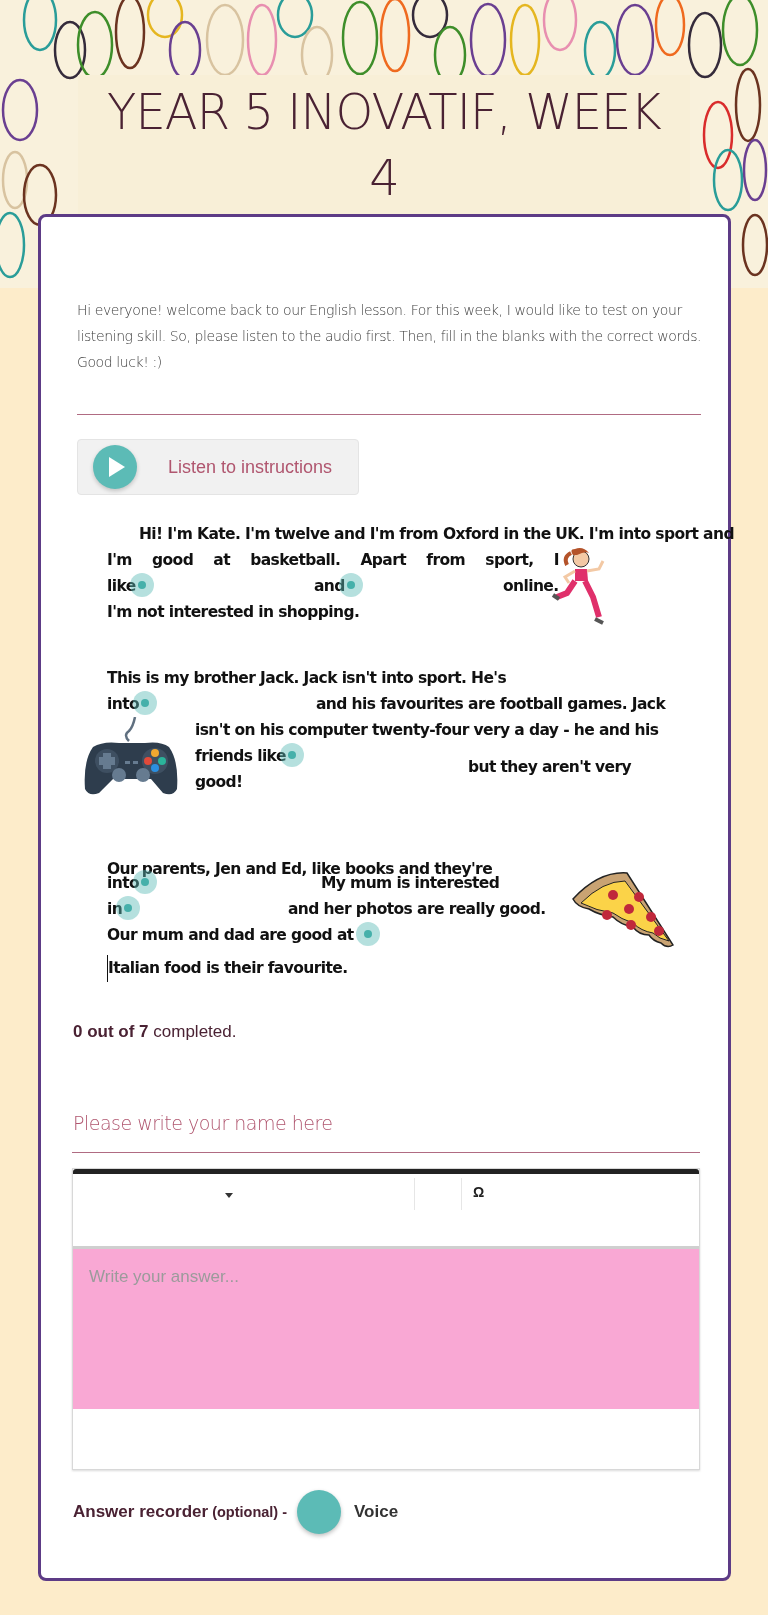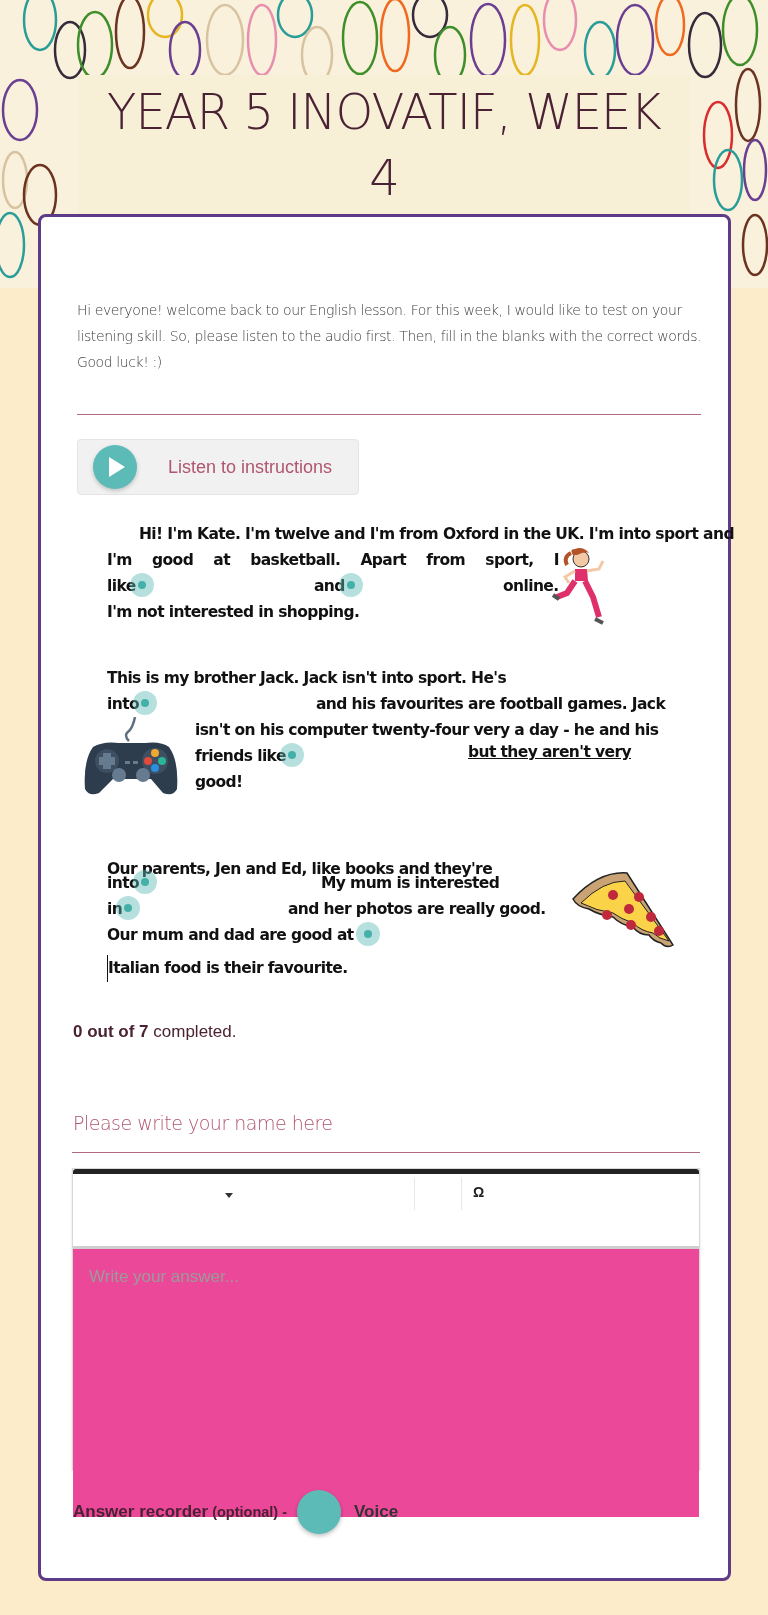--- a/index.html
+++ b/index.html
@@ -115,25 +115,25 @@
     content: ""; position: absolute; left: 2px; top: 0;
     border-left: 4px solid transparent; border-right: 4px solid transparent;
     border-top: 5px solid #333;
   }
   .tb-sep { position: absolute; top: 4px; width: 1px; height: 32px; background: #e6e6e6; }
   .tb-omega {
     position: absolute; left: 400px; top: 10px;
     font-size: 14px; font-weight: bold; color: #222; cursor: pointer;
   }
   .answer-area {
-    position: absolute; left: 0; top: 80px; width: 626px; height: 268px;
+    position: absolute; left: 0; top: 80px; width: 626px; height: 160px;
     border: none; outline: none; resize: none;
     padding: 18px 16px;
     font-family: "Liberation Sans", sans-serif; font-size: 17px; color: #333;
-    background: #ec4899;
+    background: #f9a8d4;
   }
   .answer-area::placeholder { color: #9b9b9b; }
   .recorder {
     position: absolute; left: 32px; top: 1273px; height: 44px;
     display: flex; align-items: center;
     font-size: 17px; font-weight: bold; color: #4a2233;
   }
   .recorder .opt { font-size: 14.5px; margin-left: 4px; }
   .rec-btn {
     width: 44px; height: 44px; border-radius: 50%;
@@ -237,21 +237,21 @@
   <div class="passage" style="left:66px; top:448px; width:560px;">
     <div class="line" style="top:0; left:0;">This is my brother Jack. Jack isn't into sport. He's</div>
     <div class="line" style="top:26px; left:0;">
       <span>into</span><span class="blank-dot"></span>
     </div>
     <div class="line" style="top:26px; left:209px;">and his favourites are football games. Jack</div>
     <div class="line" style="top:52px; left:88px;">isn't on his computer twenty-four very a day - he and his</div>
     <div class="line" style="top:78px; left:88px;">
       <span>friends like</span><span class="blank-dot"></span>
     </div>
-    <div class="line" style="top:74px; left:361px;text-decoration:underline;">but they aren't very</div>
+    <div class="line" style="top:89px; left:361px;">but they aren't very</div>
     <div class="line" style="top:104px; left:88px;">good!</div>
   </div>
 
   <svg class="pic" style="left:42px; top:500px;" width="96" height="82" viewBox="0 0 96 82">
     <path d="M52 0 Q50 10 46 14 Q40 18 46 24" stroke="#607080" stroke-width="2.5" fill="none"></path>
     <path d="M10 30 Q20 24 36 26 L62 26 Q78 24 86 30 Q96 44 94 72 Q90 80 80 76 L68 62 L30 62 L16 76 Q6 80 2 72 Q0 44 10 30 Z" fill="#2e3d4d"></path>
     <circle cx="24" cy="44" r="12" fill="#3e4f61"></circle>
     <rect x="20" y="36" width="8" height="16" fill="#667b90"></rect>
     <rect x="16" y="40" width="16" height="8" fill="#667b90"></rect>
     <circle cx="72" cy="44" r="13" fill="#3e4f61"></circle>

